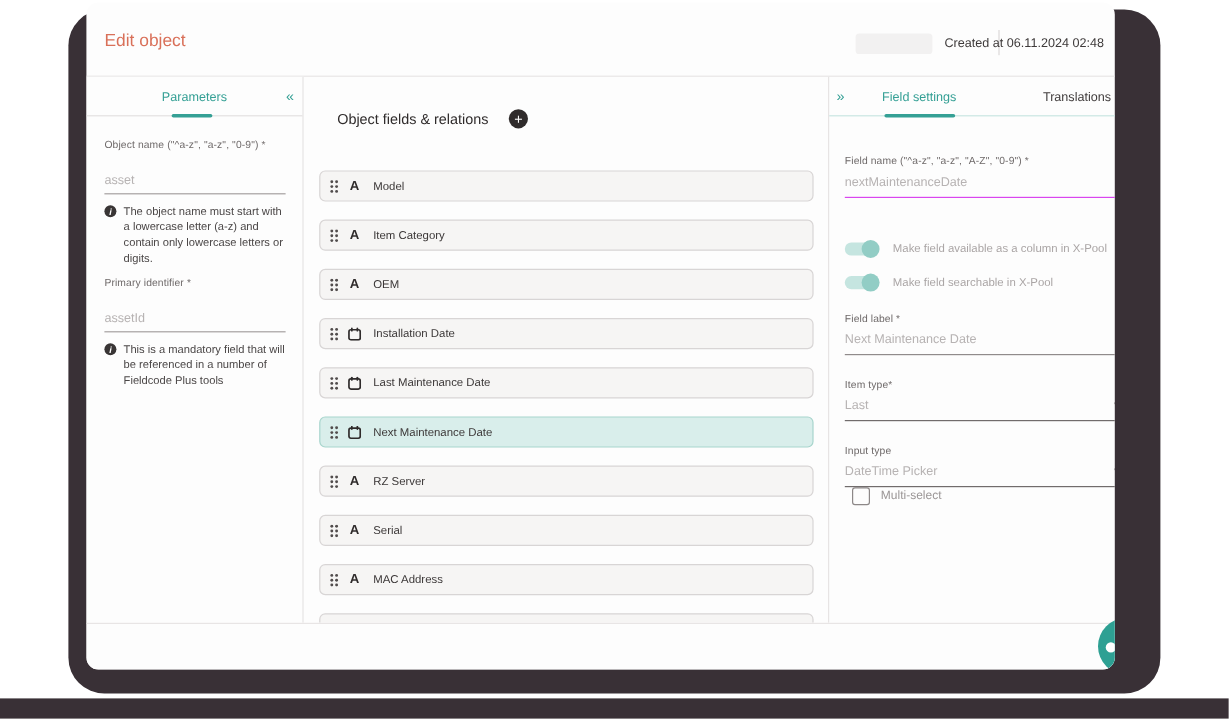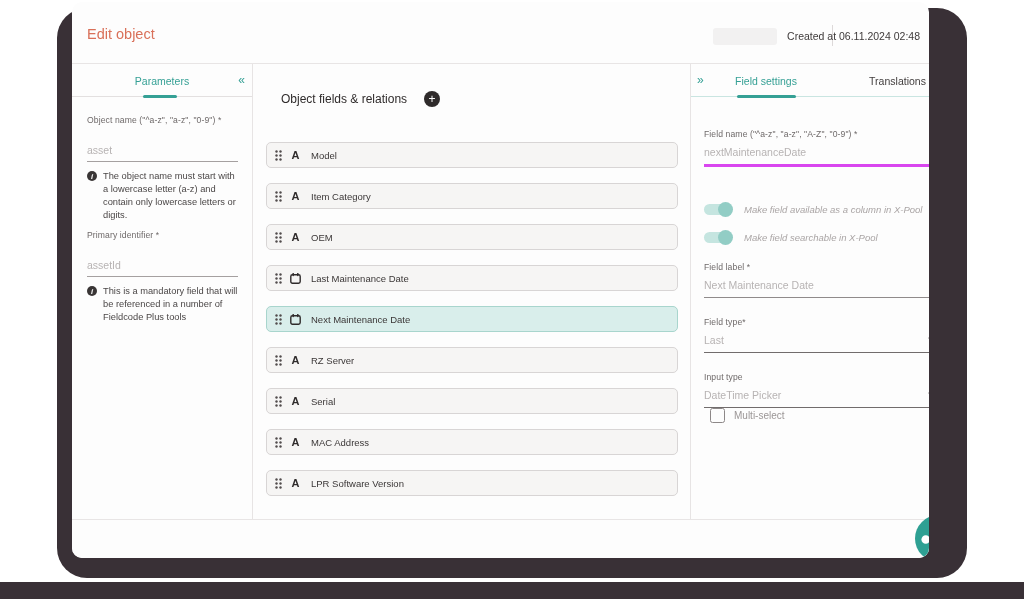--- a/index.html
+++ b/index.html
@@ -55,24 +55,24 @@
   .field-item{height:24px;background:#f6f5f4;border:1px solid #d8d5d5;border-radius:5px;
     display:flex;align-items:center;padding:0 8px;margin-bottom:15px;}
   .field-item.selected{background:#d9eeeb;border-color:#a8d5cd;}
   .drag{flex:none;}
   .ticon{font-weight:bold;font-size:11px;color:#2f2b2b;width:13px;text-align:center;margin-left:7px;flex:none;}
   .calwrap{width:13px;margin-left:7px;display:flex;justify-content:center;flex:none;}
   .ilabel{font-size:9.5px;color:#3b3737;margin-left:9px;white-space:nowrap;}
   
   .rp-body{padding:32px 13px 0 13px;}
   .underline{border-bottom:1px solid #908b8b;}
-  .u-brown{border-bottom:3px solid #d946ef;}
+  .u-brown{border-bottom:1px solid #d946ef;}
   .u-dark{border-bottom:1px solid #716c6c;}
   .rp-value{font-size:10.5px;color:#b7b3b3;margin-top:7px;padding-bottom:6px;position:relative;}
-  .toggle-row{display:flex;align-items:center;gap:13px;font-style:italic;}
+  .toggle-row{display:flex;align-items:center;gap:13px;}
   .tgl-1{margin-top:37px;}
   .tgl-2{margin-top:17px;}
   .toggle{position:relative;width:27px;height:11px;border-radius:6px;background:#c5e5e0;flex:none;}
   .knob{position:absolute;right:-2px;top:-2px;width:15px;height:15px;border-radius:50%;background:#92cdc5;}
   .toggle-label{font-size:9.5px;color:#aaa5a5;}
   .rp-group{margin-top:19px;}
   .chevron{position:absolute;right:2px;top:3px;}
   .check-row{display:flex;align-items:center;gap:9px;margin-left:6px;}
   .checkbox{width:13px;height:13px;border:1.5px solid #8d8888;border-radius:2.5px;background:transparent;flex:none;}
   .check-label{font-size:10px;color:#9b9696;}
@@ -167,20 +167,40 @@
               <circle cx="1.5" cy="5.5" r="1.2"></circle>
               <circle cx="5.5" cy="5.5" r="1.2"></circle>
               <circle cx="1.5" cy="9.5" r="1.2"></circle>
               <circle cx="5.5" cy="9.5" r="1.2"></circle>
             </g>
           </svg>
         <span class="ticon">A</span>
         <span class="ilabel">OEM</span>
       </div>
 
+      <div class="field-item">
+        <svg class="drag" width="7" height="11" viewBox="0 0 7 11">
+            <g fill="#514c4c">
+              <circle cx="1.5" cy="1.5" r="1.2"></circle>
+              <circle cx="5.5" cy="1.5" r="1.2"></circle>
+              <circle cx="1.5" cy="5.5" r="1.2"></circle>
+              <circle cx="5.5" cy="5.5" r="1.2"></circle>
+              <circle cx="1.5" cy="9.5" r="1.2"></circle>
+              <circle cx="5.5" cy="9.5" r="1.2"></circle>
+            </g>
+          </svg>
+        <span class="calwrap">
+            <svg width="11" height="11" viewBox="0 0 11 11">
+              <rect x="0.8" y="1.8" width="9.4" height="8.4" rx="1.6" fill="none" stroke="#2f2b2b" stroke-width="1.4"></rect>
+              <line x1="3.2" y1="0.4" x2="3.2" y2="2.6" stroke="#2f2b2b" stroke-width="1.4" stroke-linecap="round"></line>
+              <line x1="7.8" y1="0.4" x2="7.8" y2="2.6" stroke="#2f2b2b" stroke-width="1.4" stroke-linecap="round"></line>
+            </svg>
+          </span>
+        <span class="ilabel">Installation Date</span>
+      </div>
 
       <div class="field-item">
         <svg class="drag" width="7" height="11" viewBox="0 0 7 11">
             <g fill="#514c4c">
               <circle cx="1.5" cy="1.5" r="1.2"></circle>
               <circle cx="5.5" cy="1.5" r="1.2"></circle>
               <circle cx="1.5" cy="5.5" r="1.2"></circle>
               <circle cx="5.5" cy="5.5" r="1.2"></circle>
               <circle cx="1.5" cy="9.5" r="1.2"></circle>
               <circle cx="5.5" cy="9.5" r="1.2"></circle>
@@ -303,21 +323,21 @@
           </div>
         <div class="toggle-label">Make field searchable in X-Pool</div>
       </div>
 
       <div class="rp-group">
         <div class="f-label">Field label *</div>
         <div class="rp-value underline">Next Maintenance Date</div>
       </div>
 
       <div class="rp-group">
-        <div class="f-label">Field type*</div>
+        <div class="f-label">Item type*</div>
         <div class="rp-value u-dark">
           <span>Last</span>
           <svg class="chevron" width="11" height="7" viewBox="0 0 11 7">
               <path d="M1 1 L5.5 5.5 L10 1" fill="none" stroke="#8d8888" stroke-width="1.4" stroke-linecap="round"></path>
             </svg>
         </div>
       </div>
 
       <div class="rp-group">
         <div class="f-label">Input type</div>

